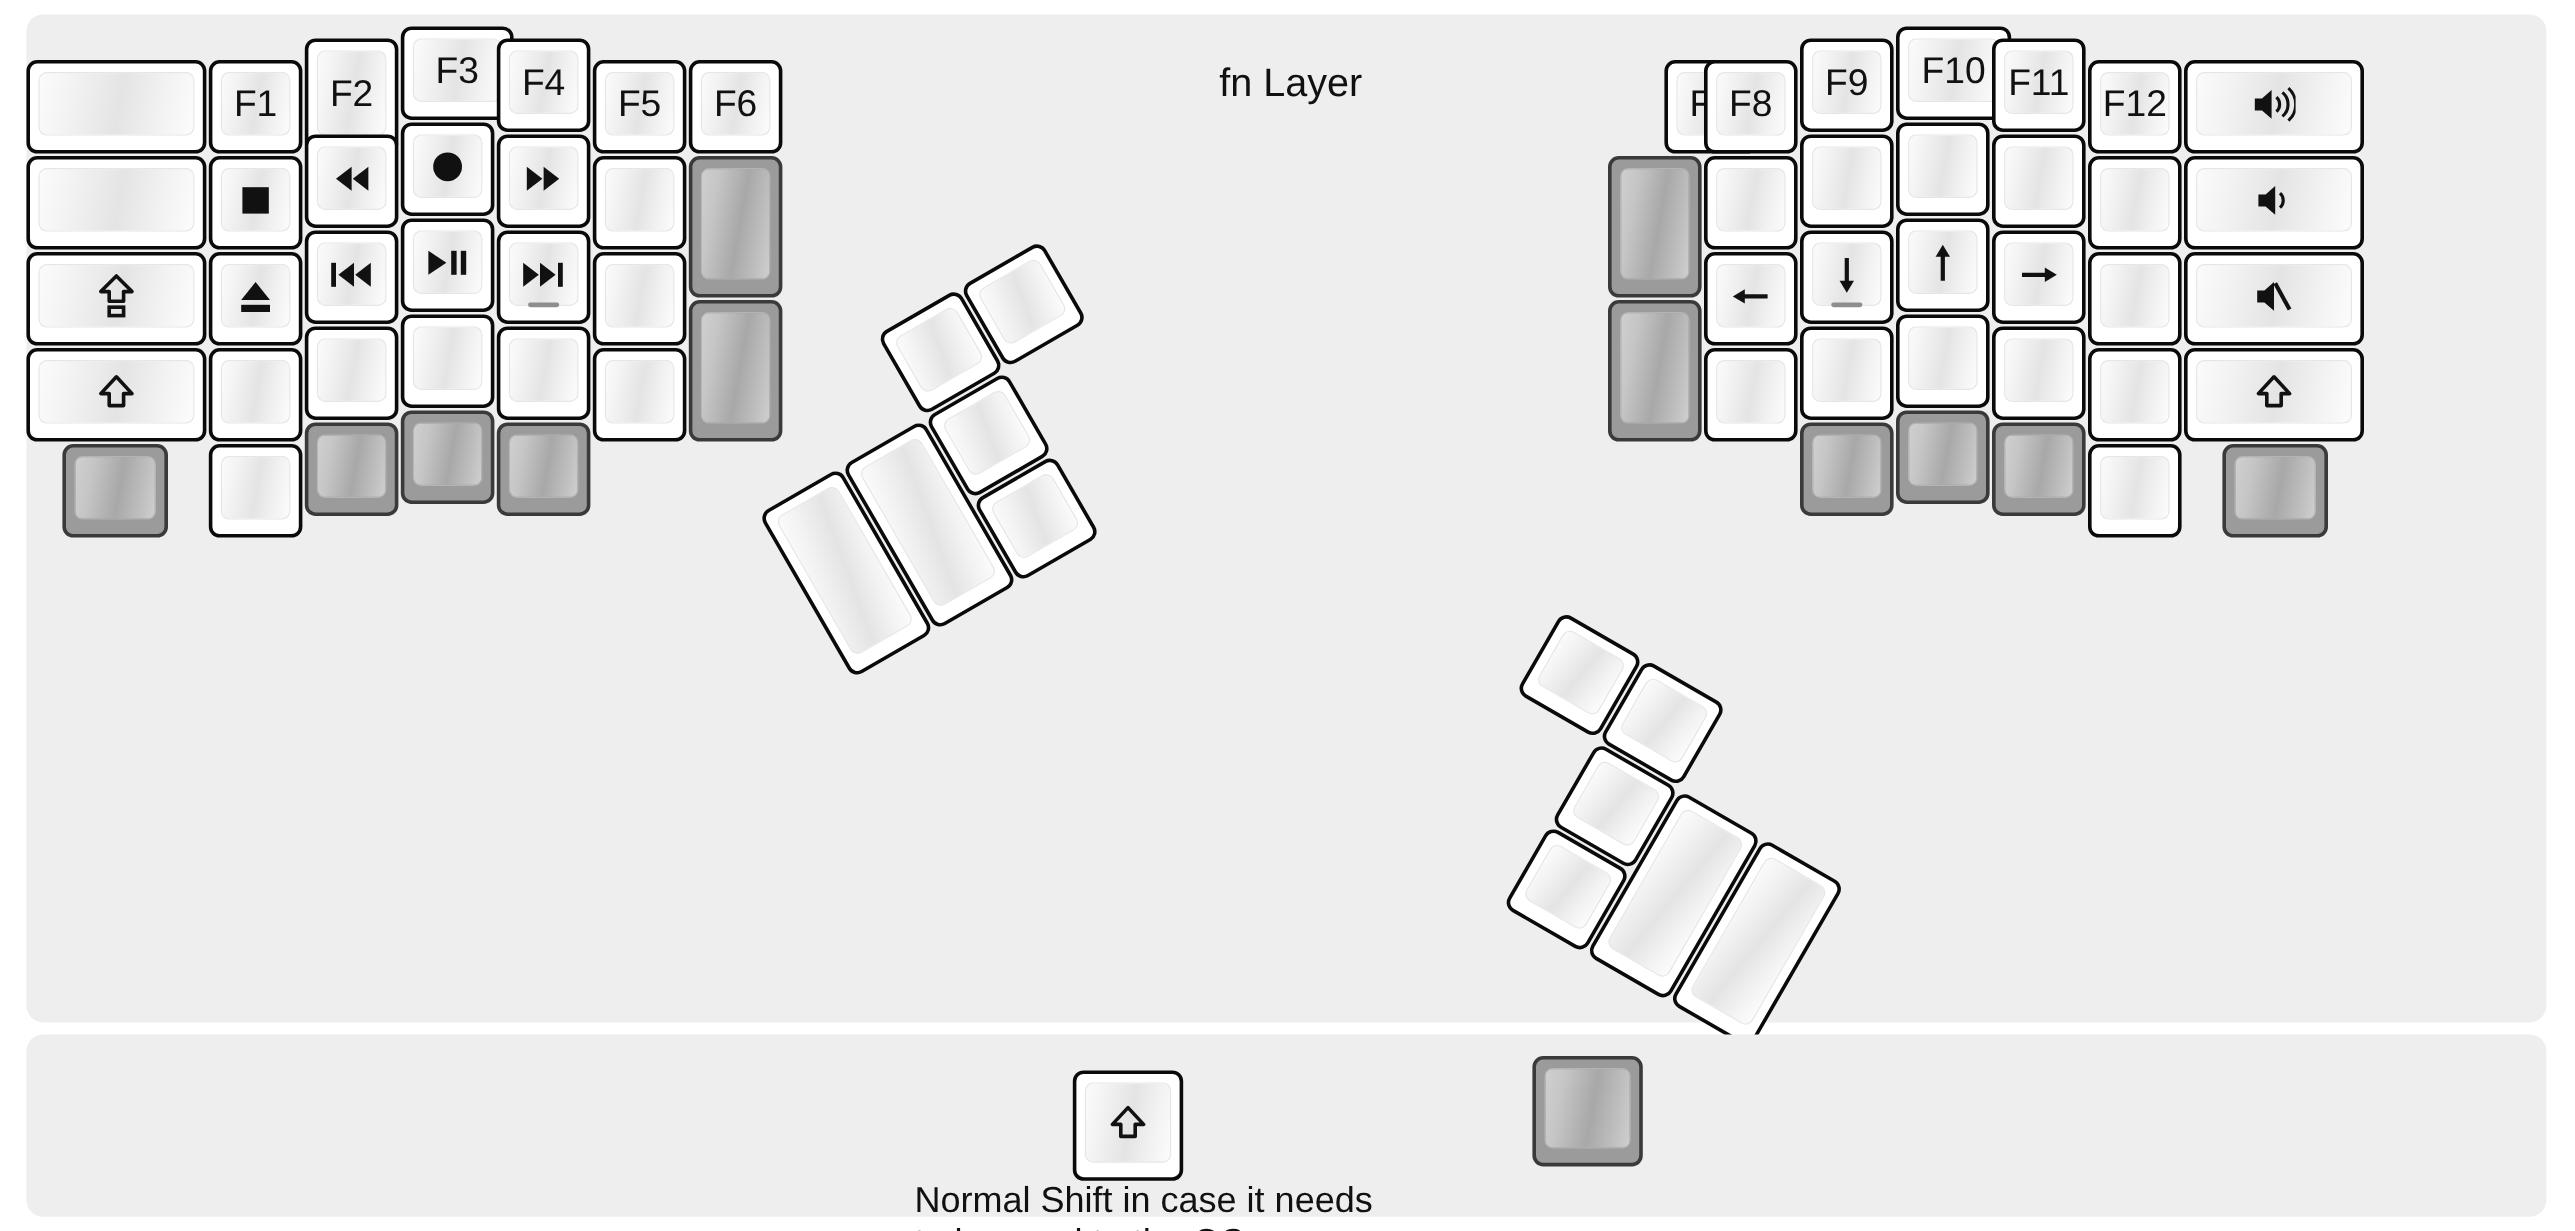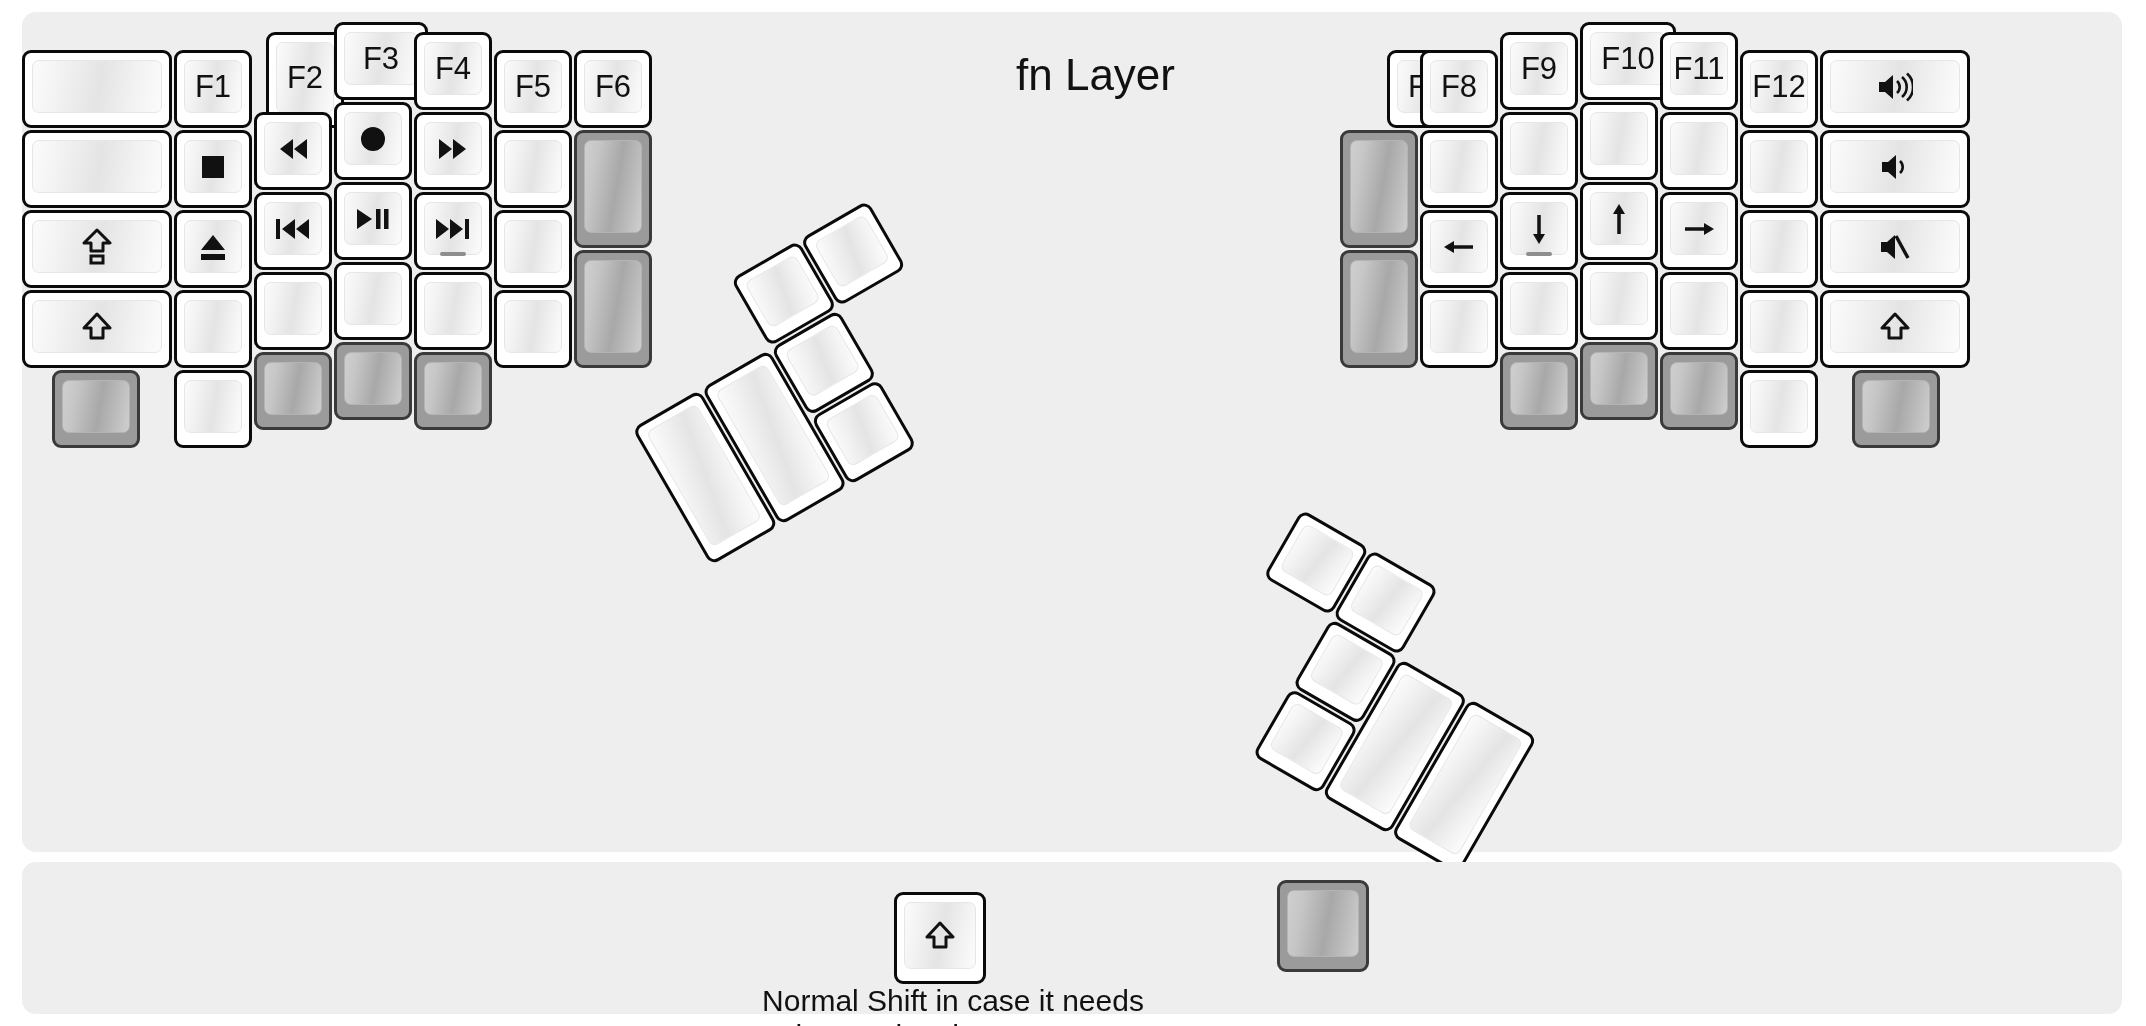--- a/index.html
+++ b/index.html
@@ -20,21 +20,21 @@
   .key.trans{border-color:#3a3a3a;background:#9b9b9b;}
   .key.trans .cap{background:linear-gradient(100deg,#cfcfcf 0%,#c6c6c6 20%,#a8a8a8 55%,#bdbdbd 80%,#cfcfcf 100%);
        border-color:#b4b4b4;}
   .key .sub{position:absolute;left:0;right:0;bottom:11px;display:flex;justify-content:center;}
   .homing{width:26px;height:4px;background:#8e8e8e;border-radius:2px;}
 
   
   .gl{display:block;}
 
   
-  #title{position:absolute;left:994px;top:38px;font-size:44px;color:#111;white-space:nowrap;}
+  #title{position:absolute;left:994px;top:38px;font-size:33px;color:#111;white-space:nowrap;}
 
   
   .lg{position:absolute;display:flex;align-items:center;}
   .lg .lgkey{position:relative;width:92px;height:92px;flex:none;}
   .lg .lgtext{margin-left:26px;font-size:30px;line-height:1.16;color:#111;white-space:pre-line;}
 </style>
 </head>
 <body>
 
 <div id="stage">
@@ -44,21 +44,21 @@
 
     <div id="left-main" style="position:absolute;left:0px;top:10px;">
         <div class="key" style="left: 0px; top: 28px; width: 150px; height: 78px;">
           <div class="cap"></div>
         </div>
         <div class="key" style="left: 152px; top: 28px; width: 78px; height: 78px;">
           <div class="cap">
             <span class="lbl">F1</span>
           </div>
         </div>
-        <div class="key" style="left: 244px; top: 10px; width: 78px; height: 96px;">
+        <div class="key" style="left: 232px; top: 10px; width: 78px; height: 96px;">
           <div class="cap">
             <span class="lbl">F2</span>
           </div>
         </div>
         <div class="key" style="left: 312px; top: 0px; width: 94px; height: 78px;">
           <div class="cap">
             <span class="lbl">F3</span>
           </div>
         </div>
         <div class="key" style="left: 392px; top: 10px; width: 78px; height: 78px;">

